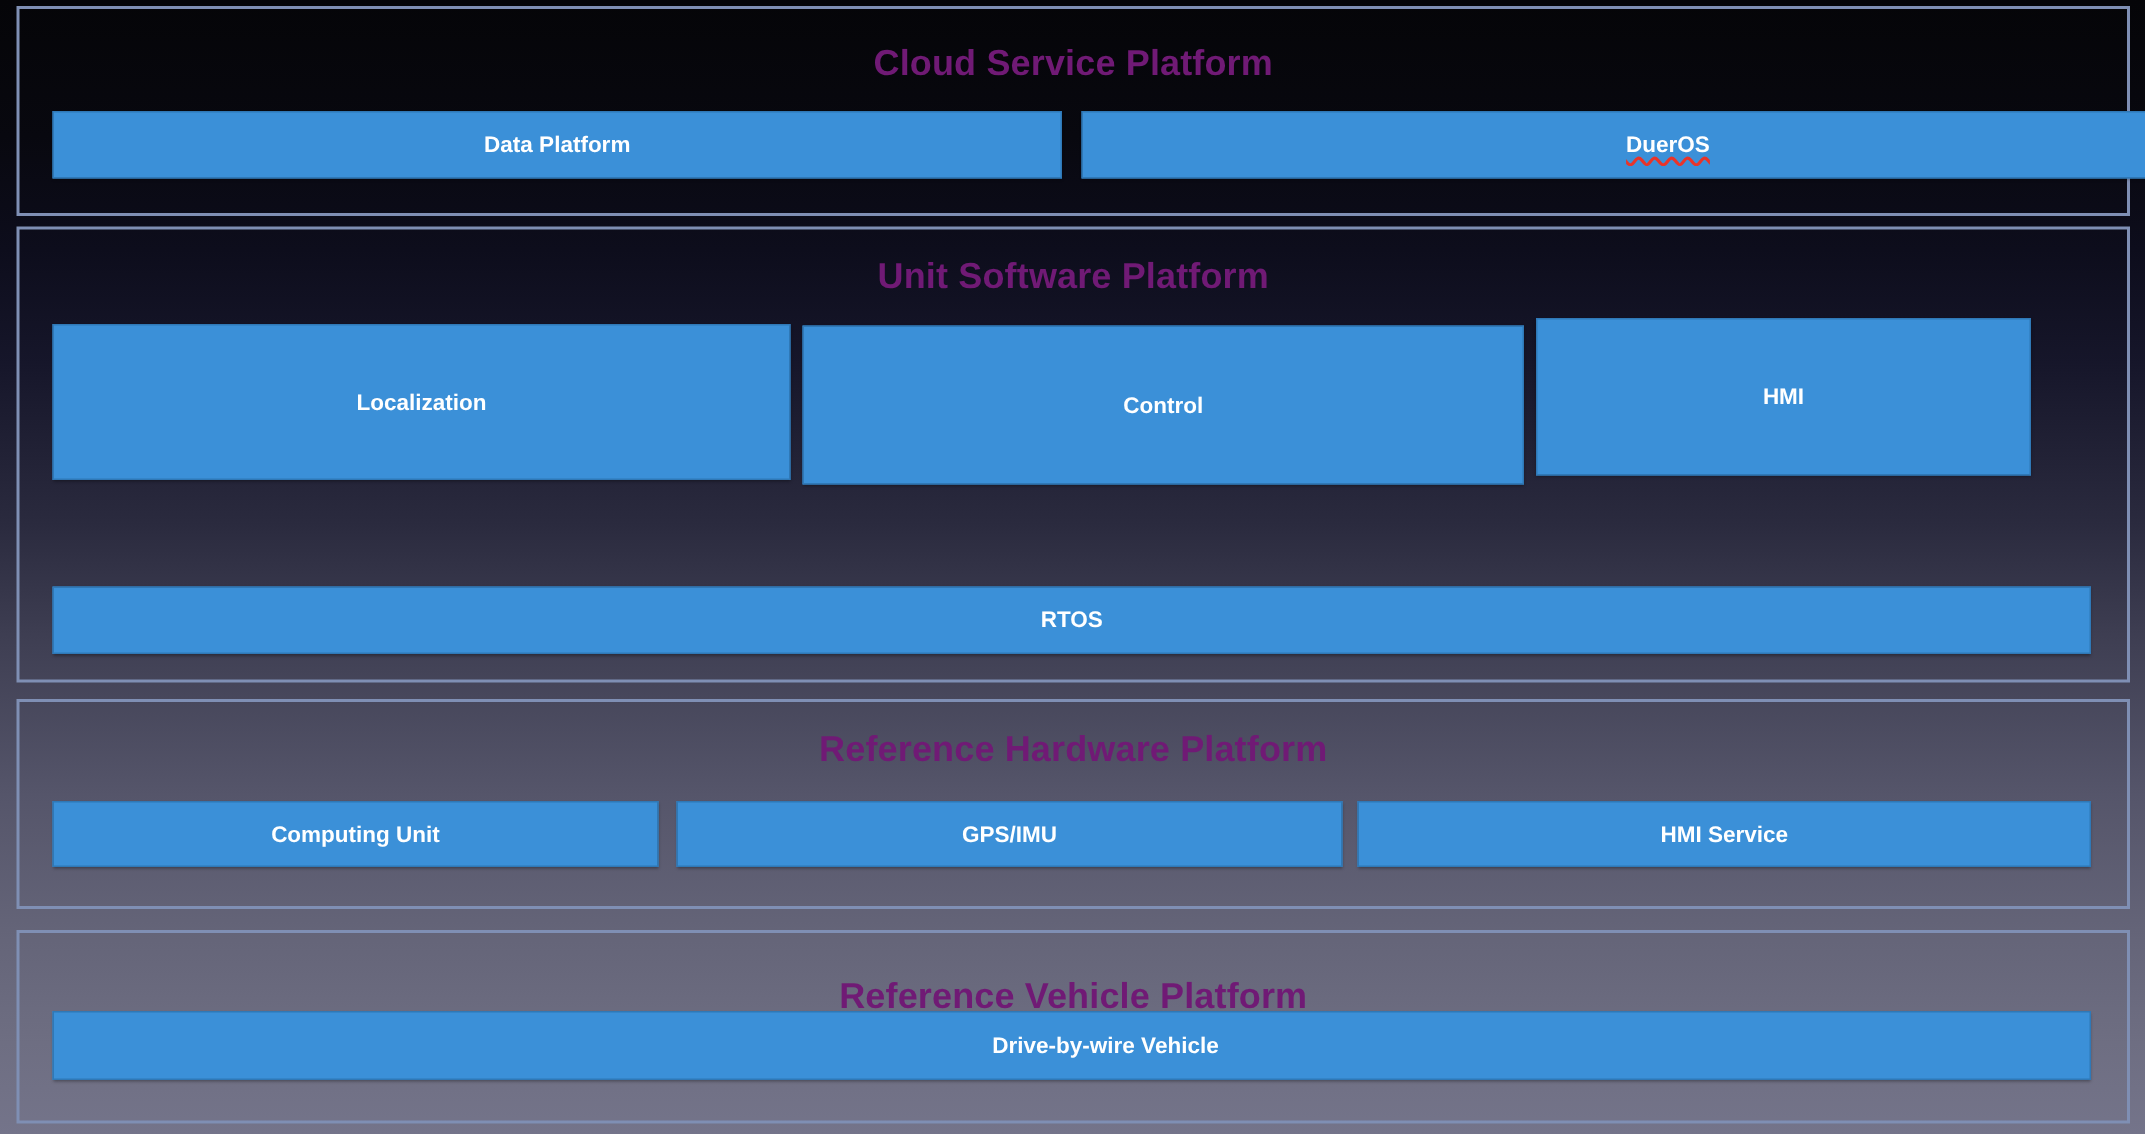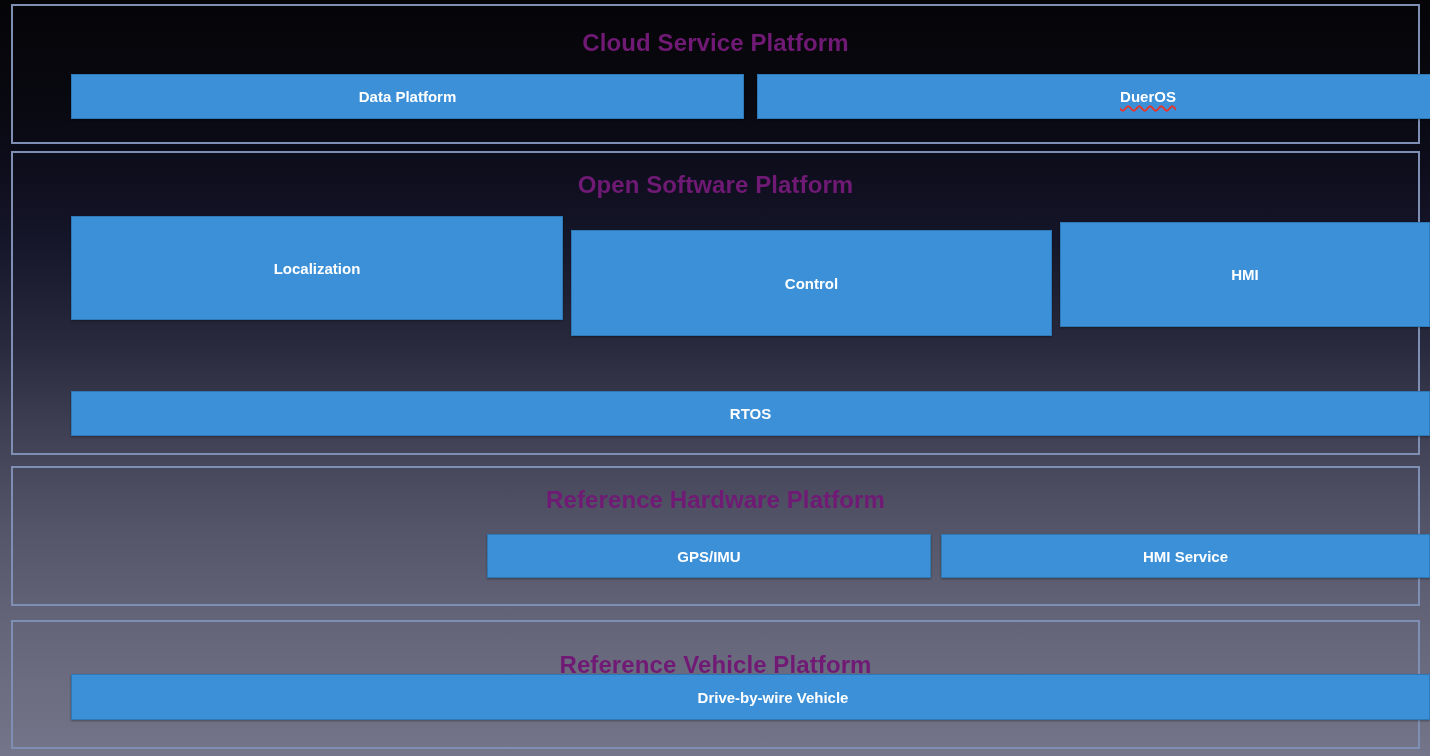--- a/index.html
+++ b/index.html
@@ -63,21 +63,20 @@
     background: #3b90d8;
     border: 1px solid #2f78b6;
     color: #ffffff;
     font-weight: bold;
     font-size: 15px;
     display: flex;
     align-items: center;
     justify-content: center;
     text-align: center;
     box-shadow: 0 1px 2px rgba(0,0,0,0.35);
-    margin-left: 36px;
   }
 
   .box.tall { font-size: 15px; }
 
   .spellcheck {
     text-decoration: underline;
     text-decoration-style: wavy;
     text-decoration-color: #e8342a;
     text-decoration-thickness: 2px;
     text-underline-offset: 3px;
@@ -86,22 +85,22 @@
   
   #layer-cloud { top: 0px; height: 140px; }
   #layer-cloud .layer-title { top: 23px; }
   #box-data-platform { left: 24px;  top: 70px; width: 673px; height: 45px; }
   #box-dueros       { left: 710px; top: 70px; width: 782px; height: 45px; justify-content: center; }
 
   
   #layer-software { top: 147px; height: 304px; }
   #layer-software .layer-title { top: 18px; }
   #box-localization { left: 24px;  top: 212px; width: 492px; height: 104px; }
-  #box-control      { left: 524px; top: 226px; width: 481px; height: 106px; }
-  #box-hmi          { left: 1013px;top: 218px; width: 370px; height: 105px; }
+  #box-control      { left: 524px; top: 213px; width: 481px; height: 106px; }
+  #box-hmi          { left: 1013px;top: 208px; width: 330px; height: 105px; }
   #box-runtime      { left: 24px;  top: 330px; width: 1359px; height: 45px; }
   #box-rtos         { left: 24px;  top: 387px; width: 1359px; height: 45px; }
 
   
   #layer-hardware { top: 462px; height: 140px; }
   #layer-hardware .layer-title { top: 18px; }
   #box-computing-unit { left: 24px;  top: 530px; width: 404px; height: 44px; }
   #box-gps-imu        { left: 440px; top: 530px; width: 444px; height: 44px; }
   #box-hmi-device     { left: 894px; top: 530px; width: 489px; height: 44px; }
 
@@ -119,38 +118,41 @@
     <div class="layer-title">Cloud Service Platform</div>
   </section>
   <div class="box" id="box-data-platform">
     <span>Data Platform</span>
   </div>
   <div class="box" id="box-dueros">
     <span class="spellcheck">DuerOS</span>
   </div>
 
   <section class="layer" id="layer-software">
-    <div class="layer-title">Open Software Platform</div>
+    <div class="layer-title">Unit Software Platform</div>
   </section>
   <div class="box tall" id="box-localization">
     <span>Localization</span>
   </div>
   <div class="box tall" id="box-control">
     <span>Control</span>
   </div>
   <div class="box tall" id="box-hmi">
     <span>HMI</span>
   </div>
   <div class="box" id="box-rtos">
     <span>RTOS</span>
   </div>
 
   <section class="layer" id="layer-hardware">
     <div class="layer-title">Reference Hardware Platform</div>
   </section>
+  <div class="box" id="box-computing-unit">
+    <span>Computing Unit</span>
+  </div>
   <div class="box" id="box-gps-imu">
     <span>GPS/IMU</span>
   </div>
   <div class="box" id="box-hmi-device">
     <span>HMI Service</span>
   </div>
 
   <section class="layer" id="layer-vehicle">
     <div class="layer-title">Reference Vehicle Platform</div>
   </section>

